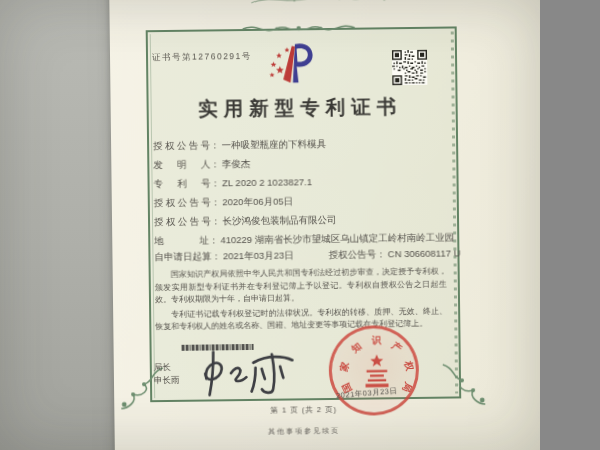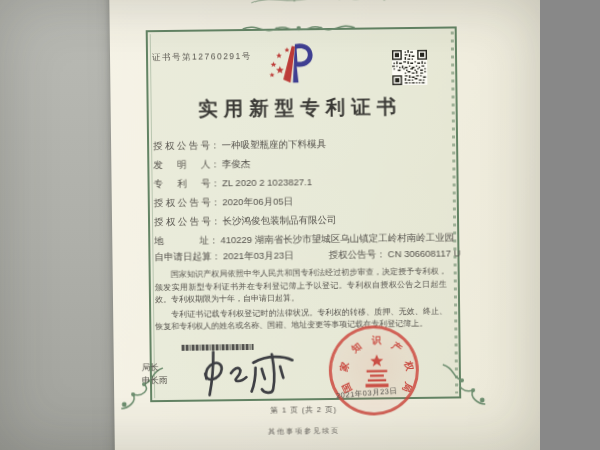--- a/index.html
+++ b/index.html
@@ -37,21 +37,21 @@
   .field-row:nth-child(n+6){height:16px;}
   .f-label{display:inline-block;width:57px;text-align:justify;text-align-last:justify;text-justify:inter-character;}
   .f-value{margin-left:2px;}
   .pair2{margin-left:35px;display:flex;align-items:baseline;}
   .paras{left:42px;top:303px;width:292px;font-size:8px;line-height:12.5px;
     text-align:justify;color:#56534d;}
   .paras p{position:static;text-indent:2em;margin:0 0 2px 0;}
   .barcode{left:68px;top:379px;width:72px;height:6px;
     background-image:repeating-linear-gradient(90deg,#2e2e2e 0 1px,transparent 1px 2px),
       repeating-linear-gradient(90deg,#2e2e2e 0 2px,transparent 2px 5px);opacity:.8;}
-  .issuer{left:28px;top:395px;font-size:8.5px;line-height:12.5px;color:#4e4b45;}
+  .issuer{left:40px;top:395px;font-size:8.5px;line-height:12.5px;color:#4e4b45;}
   .issuer span{position:static;display:block;}
   .signature{left:76px;top:382px;width:118px;height:50px;}
   .seal{left:215px;top:362px;width:90px;height:90px;border-radius:50%;
     border:3px solid rgba(210,74,64,.85);box-sizing:border-box;
     background:radial-gradient(circle at 50% 45%,rgba(230,120,110,.14),rgba(230,120,110,.03));}
   .seal-char{width:12px;height:12px;line-height:12px;text-align:center;font-size:9.5px;font-weight:bold;
     color:#ce4238;opacity:.95;}
   .sc1{left:9px;top:53px;transform:rotate(-115deg);}
   .sc2{left:7px;top:32px;transform:rotate(-77deg);}
   .sc3{left:19px;top:13px;transform:rotate(-38deg);}

